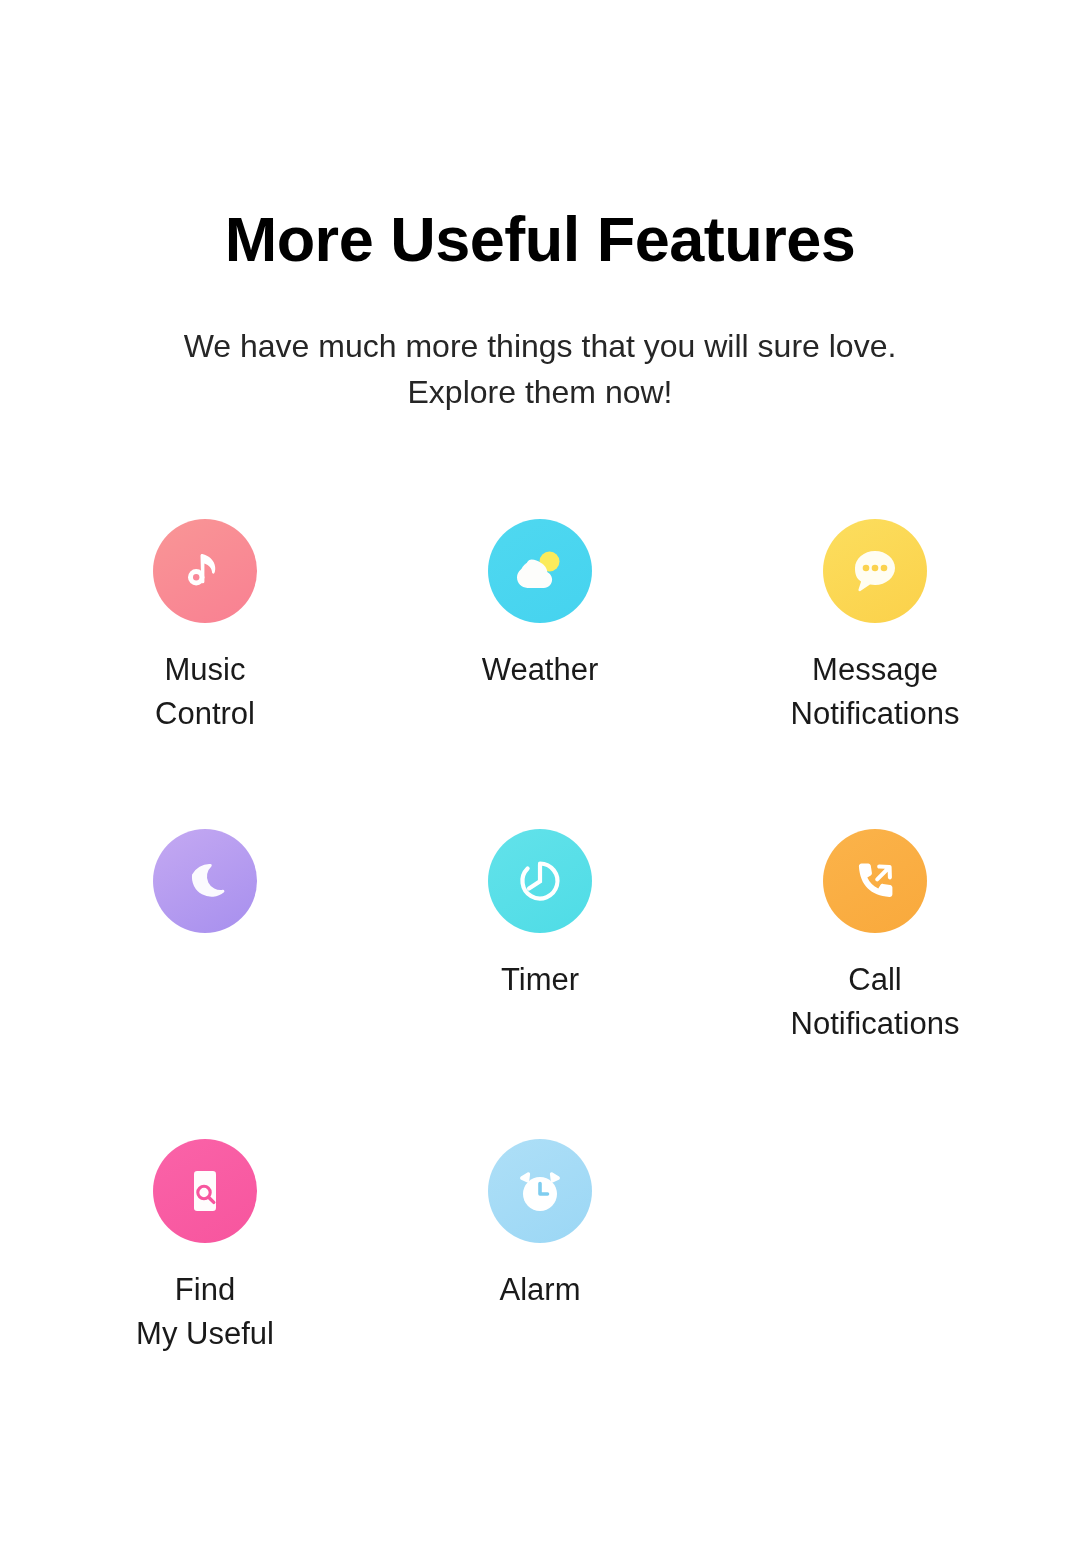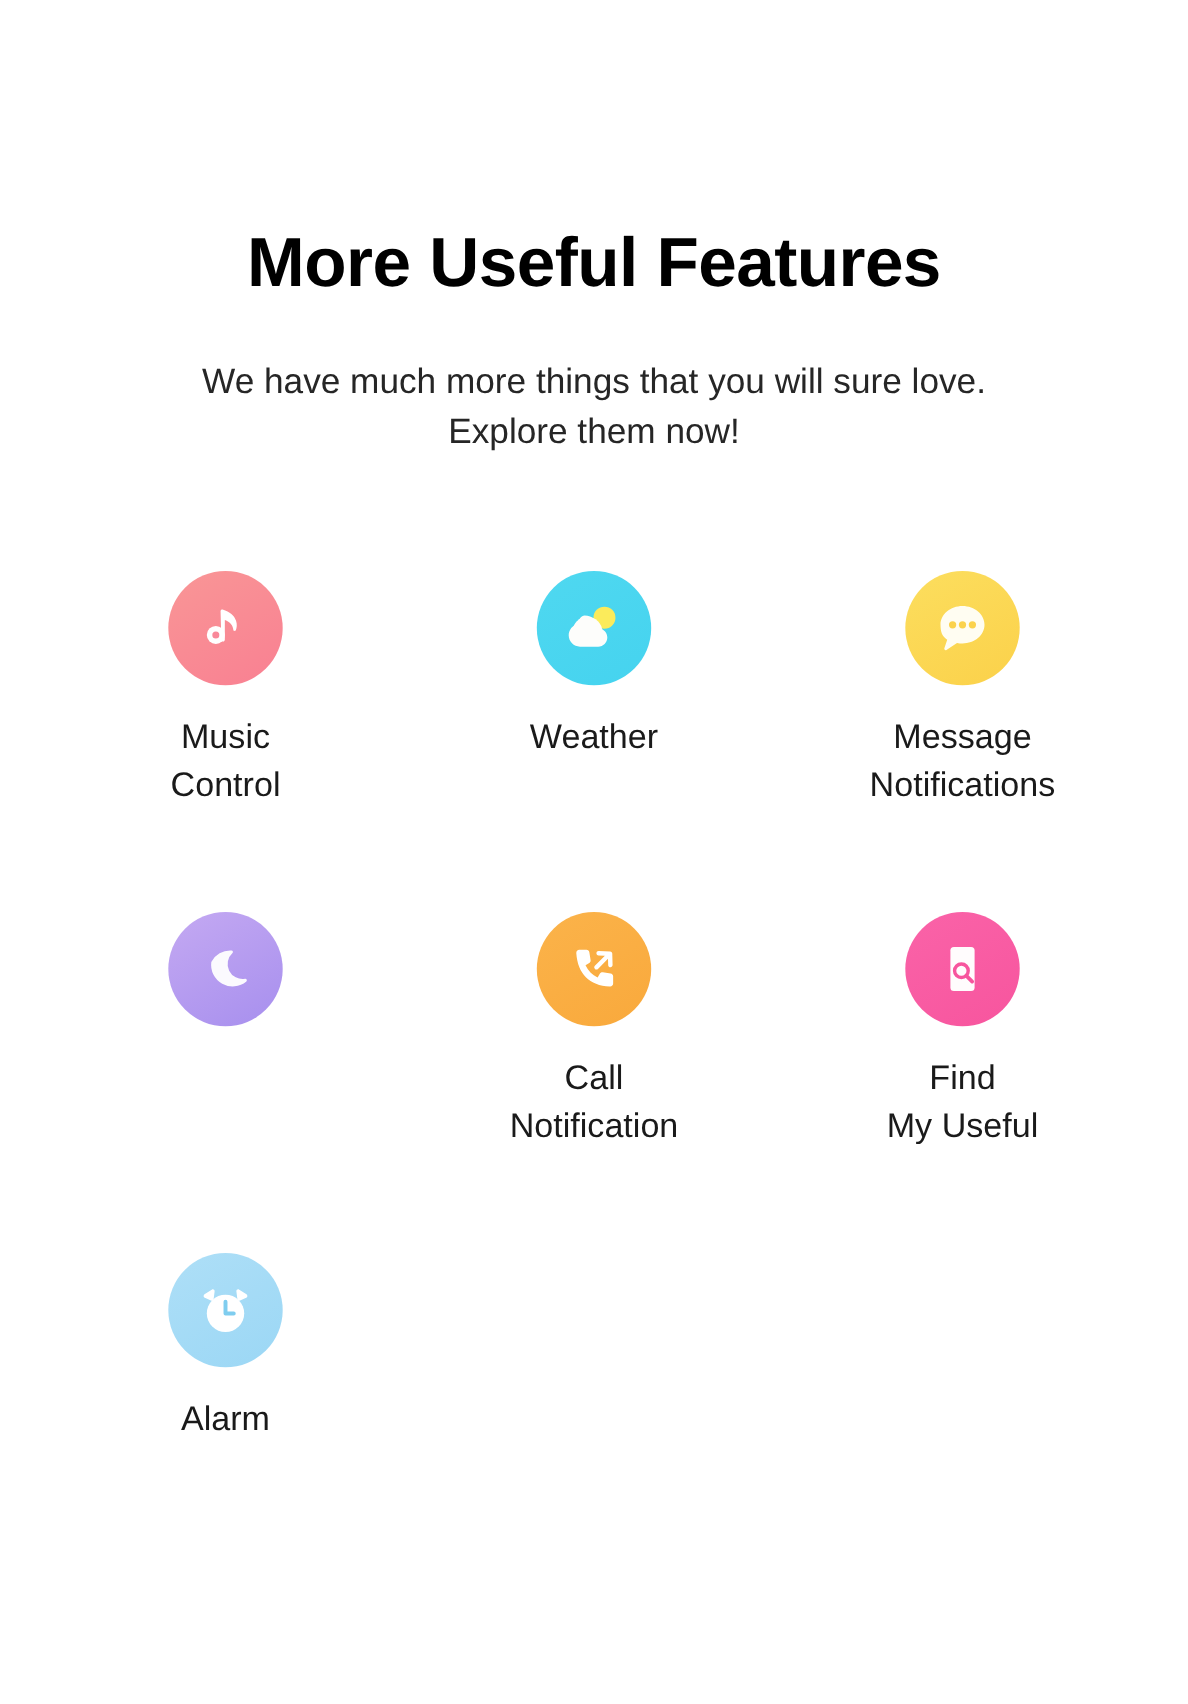--- a/index.html
+++ b/index.html
@@ -147,32 +147,43 @@
       <div class="icon-circle" id="ic3" style="background: linear-gradient(150deg, rgb(196, 169, 242) 0%, rgb(167, 143, 238) 100%);">
         <span>
           <svg width="54" height="54" viewBox="0 0 54 54" aria-hidden="true">
             <path fill="#FBFAFE" d="M34.2 8.2c1.4 0 1.9 1.8.7 2.5a13.6 13.6 0 0 0 6.3 25.3c1.4.1 1.9 1.9.7 2.6A19.6 19.6 0 0 1 14.4 14.6 19.4 19.4 0 0 1 34.2 8.2z" transform="translate(2,3) rotate(-12 27 27)"></path>
           </svg>
         </span>
       </div>
     </div>
 
 
+    <div class="feature-cell">
+      <div class="icon-circle" id="ic5" style="background: linear-gradient(150deg, rgb(98, 226, 234) 0%, rgb(79, 220, 230) 100%);">
+        <span>
+          <svg width="58" height="58" viewBox="0 0 58 58" aria-hidden="true">
+            <path fill="none" stroke="#ffffff" stroke-width="4.2" stroke-linecap="round" d="M29 11.5a17.5 17.5 0 1 1-12.4 5.1"></path>
+            <path fill="none" stroke="#ffffff" stroke-width="4.2" stroke-linecap="round" d="M29 12.5v16.8l-11 7.2"></path>
+          </svg>
+        </span>
+      </div>
+      <div class="feature-label">Timer</div>
+    </div>
 
     <div class="feature-cell">
       <div class="icon-circle" id="ic6" style="background: linear-gradient(150deg, rgb(251, 179, 74) 0%, rgb(249, 169, 60) 100%);">
         <span>
           <svg width="56" height="56" viewBox="0 0 56 56" aria-hidden="true">
             <path fill="#ffffff" d="M14.6 10.5h6.6c1.3 0 2.4 1 2.6 2.3l1.1 7c.2 1.1-.3 2.1-1.2 2.7l-3.4 2.1c2.2 4.9 6.1 8.8 11 11l2.1-3.5c.6-.9 1.7-1.4 2.7-1.2l7 1.1c1.3.2 2.3 1.3 2.3 2.6v6.6c0 1.6-1.4 2.9-3 2.7C23.7 42.7 13.3 32.3 11.9 13.5c-.1-1.6 1.1-3 2.7-3z"></path>
             <path fill="#ffffff" d="M44.2 11.3c.8.8.8 2 0 2.8l-9.1 9.1 5.8.2c1.1 0 2 1 1.9 2.1 0 1.1-1 2-2.1 1.9l-10.4-.3c-1.1 0-1.9-.9-1.9-2l-.3-10.4c0-1.1.8-2.1 1.9-2.1 1.1 0 2.1.8 2.1 1.9l.2 5.8 9.1-9.1c.8-.8 2-.8 2.8 0z" transform="rotate(180 36.5 19.5)"></path>
           </svg>
         </span>
       </div>
       <div class="feature-label">Call
-Notification</div>
+Notifications</div>
     </div>
 
     <div class="feature-cell">
       <div class="icon-circle" id="ic7" style="background: linear-gradient(150deg, rgb(250, 99, 168) 0%, rgb(247, 85, 158) 100%);">
         <span>
           <svg width="56" height="56" viewBox="0 0 56 56" aria-hidden="true">
             <rect x="17" y="8" width="22" height="40" rx="3.2" fill="#FFFCFD"></rect>
             <circle cx="27" cy="29.5" r="6.2" fill="none" stroke="#F7559E" stroke-width="3.1"></circle>
             <path d="M31.6 34.2l5.2 5.2" stroke="#F7559E" stroke-width="3.4" stroke-linecap="round" fill="none"></path>
           </svg>

